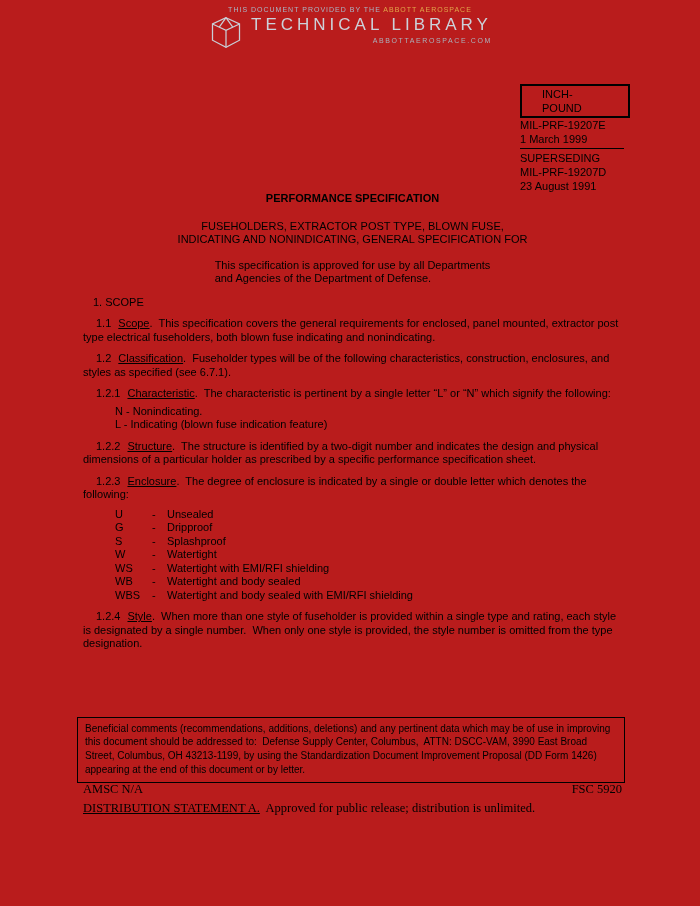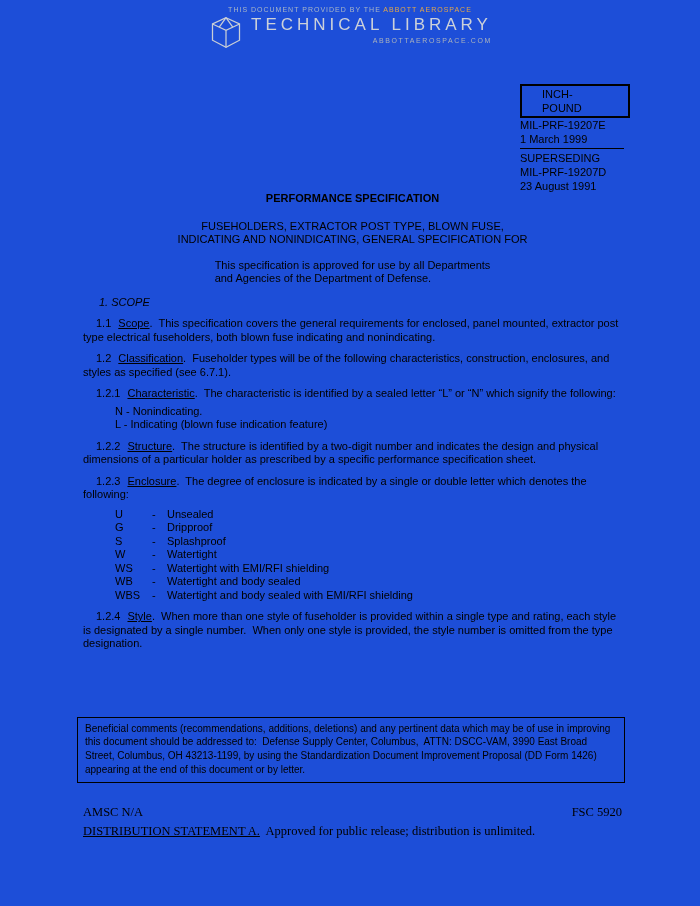--- a/index.html
+++ b/index.html
@@ -2,21 +2,21 @@
 <html><head>
 <meta charset="utf-8">
 <style>
   * { margin: 0; padding: 0; box-sizing: border-box; }
   html, body { background: #ffffff; }
   body {
     width: 700px; height: 906px;
     font-family: "Liberation Sans", sans-serif;
     color: #000;
   }
-  .page { position: relative; width: 700px; height: 906px; background: #1d4ed8; overflow: hidden; }
+  .page { position: relative; width: 700px; height: 906px; background: #b91c1c; overflow: hidden; }
 
   
   .lib-header { display: flex; justify-content: center; padding-top: 5px; }
   .lib-block { display: flex; flex-direction: column; align-items: center; }
   .provided {
     font-size: 7px; letter-spacing: 1px; line-height: 9px;
     color: #a9b6c6; white-space: nowrap;
   }
   .provided .brand { color: #e2a64a; }
   .lib-main { display: flex; align-items: flex-start; gap: 7px; margin-top: 1px; }
@@ -38,21 +38,21 @@
     padding: 1px 20px; margin-bottom: 0;
   }
   .doc-divider { border-top: 1px solid #000; margin: 2px 0 2px 0; width: 104px; }
 
   
   .content { margin: 0 78px 0 83px; font-size: 11px; line-height: 13.5px; }
   .title-block { text-align: center; margin-top: 141px; }
   .spec-type { margin-bottom: 14px; font-weight: bold; }
   .approval { display: inline-block; text-align: left; margin-top: 12px; }
 
-  .section-heading { margin-top: 10px; margin-left: 16px; font-style: italic; }
+  .section-heading { margin-top: 10px; margin-left: 10px; }
 
   .para { margin-top: 8px; text-indent: 13px; white-space: pre-wrap; }
   .para .num { margin-right: 7px; }
   .u { text-decoration: underline; }
 
   .char-list { margin-top: 4px; margin-left: 32px; }
   .char-item { line-height: 13.5px; }
 
   .enc-list { margin-top: 6px; margin-left: 32px; }
   .enc-row { display: flex; line-height: 13.5px; }
@@ -62,21 +62,21 @@
   
   .comment-box {
     margin-top: 66px; margin-left: -6px; margin-right: -3px;
     border: 1.5px solid #000;
     padding: 4px 7px 5px 7px;
     font-size: 10px; line-height: 13.8px;
     white-space: pre-wrap;
   }
 
   
-  .footer { font-family: "Liberation Serif", serif; font-size: 12.5px; margin-top: 23px; }
+  .footer { font-family: "Liberation Serif", serif; font-size: 12.5px; margin-top: 0; }
   .footer-row { display: flex; justify-content: space-between; }
   .dist-line { margin-top: 6px; white-space: pre-wrap; }
 </style>
 </head>
 <body>
 
 <div class="page">
 
   <div class="lib-header">
     <div class="lib-block">
@@ -121,21 +121,21 @@
         <div>and Agencies of the Department of Defense.</div>
       </div>
     </div>
 
     <div class="section-heading">1.  SCOPE</div>
 
     <p class="para"><span class="num">1.1</span><span class="u">Scope</span><span>.  This specification covers the general requirements for enclosed, panel mounted, extractor post type electrical fuseholders, both blown fuse indicating and nonindicating.</span></p>
 
     <p class="para"><span class="num">1.2</span><span class="u">Classification</span><span>.  Fuseholder types will be of the following characteristics, construction, enclosures, and styles as specified (see 6.7.1).</span></p>
 
-    <p class="para"><span class="num">1.2.1</span><span class="u">Characteristic</span><span>.  The characteristic is identified by a sealed letter “L” or “N” which signify the following:</span></p>
+    <p class="para"><span class="num">1.2.1</span><span class="u">Characteristic</span><span>.  The characteristic is pertinent by a single letter “L” or “N” which signify the following:</span></p>
 
     <div class="char-list">
       <div class="char-item">N - Nonindicating.</div>
       <div class="char-item">L - Indicating (blown fuse indication feature)</div>
     </div>
 
     <p class="para"><span class="num">1.2.2</span><span class="u">Structure</span><span>.  The structure is identified by a two-digit number and indicates the design and physical dimensions of a particular holder as prescribed by a specific performance specification sheet.</span></p>
 
     <p class="para"><span class="num">1.2.3</span><span class="u">Enclosure</span><span>.  The degree of enclosure is indicated by a single or double letter which denotes the following:</span></p>
 

